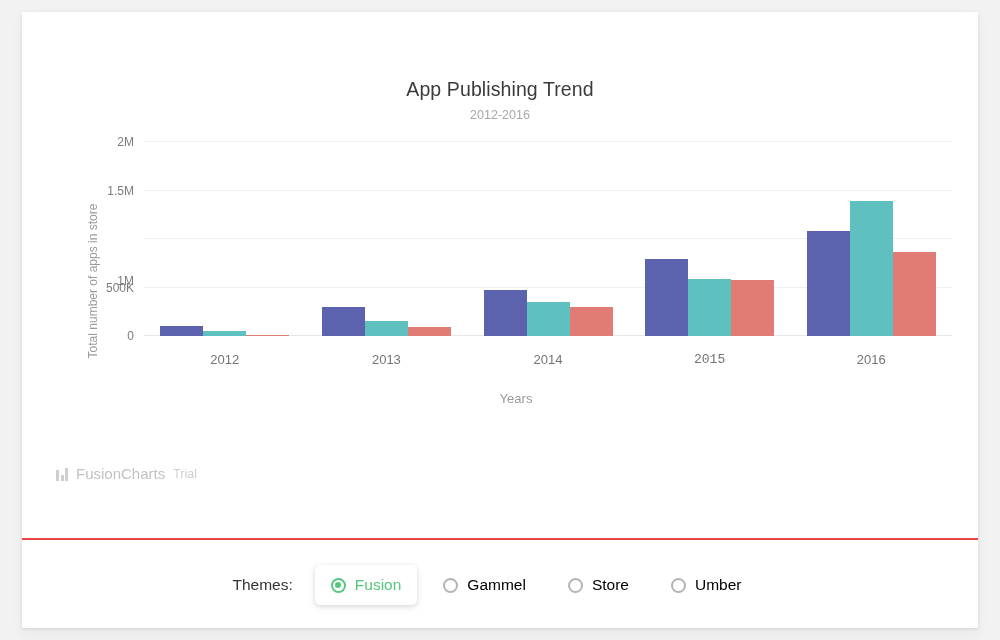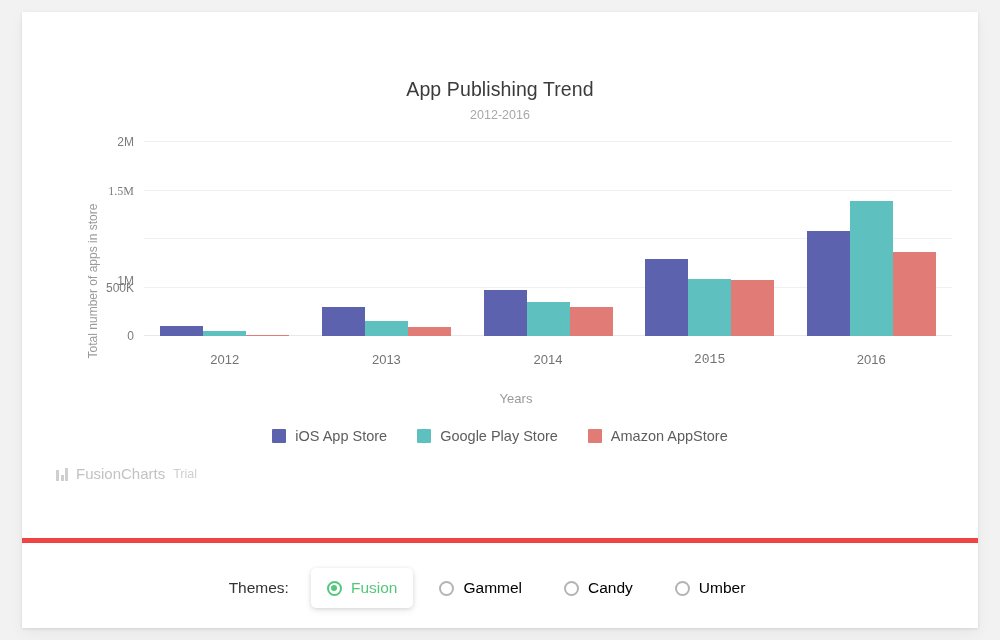--- a/index.html
+++ b/index.html
@@ -31,21 +31,21 @@
     width: 956px;
     height: 526px;
   }
 
   #footer {
     position: absolute;
     left: 0;
     top: 526px;
     width: 956px;
     height: 90px;
-    border-top: 5px solid #ef4444;
+    border-top: 2px solid #ef4444;
     display: flex;
     align-items: center;
     justify-content: center;
   }
 
   
   .chart-title {
     position: absolute;
     left: 0;
     top: 66px;
@@ -262,21 +262,21 @@
 
     <div class="chart-title">App Publishing Trend</div>
     <div class="chart-subtitle">2012-2016</div>
 
     <div class="ytitle">Total number of apps in store</div>
 
     <div id="y-labels">
         <div class="ylabel" style="top: 194px;">0</div>
         <div class="ylabel" style="top: 145.5px;">500K</div>
         <div class="ylabel" style="top: 97px; margin-top: 42px;">1M</div>
-        <div class="ylabel" style="top: 48.5px; font-family: Liberation Serif, serif;">1.5M</div>
+        <div class="ylabel" style="top: 48.5px;">1.5M</div>
         <div class="ylabel" style="top: 0px;">2M</div>
       </div>
 
     <div id="plot">
         <div class="zeroline" style="bottom: 0px;"></div>
         <div class="gridline" style="bottom: 48.5px;"></div>
         <div class="gridline" style="bottom: 97px;"></div>
         <div class="gridline" style="bottom: 145.5px;"></div>
         <div class="gridline" style="bottom: 194px;"></div>
         <div class="bar" title="iOS App Store, 2012" style="left: 16.3px; width: 43px; height: 9.7px; background: rgb(93, 98, 175);"></div>
@@ -298,34 +298,20 @@
 
     <div id="x-labels">
         <div class="xlabel" style="left: 202.8px;">2012</div>
         <div class="xlabel" style="left: 364.4px;">2013</div>
         <div class="xlabel" style="left: 526px;">2014</div>
         <div class="xlabel" style="left: 687.6px; font-family: Liberation Mono, monospace;">2015</div>
         <div class="xlabel" style="left: 849.2px;">2016</div>
       </div>
     <div class="xtitle">Years</div>
 
-    <div id="legend">
-        <div class="legend-item">
-          <span class="legend-swatch" style="background: rgb(93, 98, 175);"></span>
-          <span class="legend-label">iOS App Store</span>
-        </div>
-        <div class="legend-item">
-          <span class="legend-swatch" style="background: rgb(94, 193, 191);"></span>
-          <span class="legend-label">Google Play Store</span>
-        </div>
-        <div class="legend-item">
-          <span class="legend-swatch" style="background: rgb(224, 123, 118);"></span>
-          <span class="legend-label">Amazon AppStore</span>
-        </div>
-      </div>
 
     <div id="watermark">
       <span class="wm-icon">
         <span class="wm-bar wm-b1"></span>
         <span class="wm-bar wm-b2"></span>
         <span class="wm-bar wm-b3"></span>
       </span>
       <span class="wm-text">FusionCharts</span>
       <span class="wm-trial">Trial</span>
     </div>
@@ -338,21 +324,21 @@
     <div class="theme-opt active">
           <span class="radio"></span>
           <span class="theme-name">Fusion</span>
         </div>
         <div class="theme-opt">
           <span class="radio"></span>
           <span class="theme-name">Gammel</span>
         </div>
         <div class="theme-opt">
           <span class="radio"></span>
-          <span class="theme-name">Candy</span>
+          <span class="theme-name">Store</span>
         </div>
         <div class="theme-opt">
           <span class="radio"></span>
           <span class="theme-name">Umber</span>
         </div>
       </div>
   </div>
 
 </div>
 

